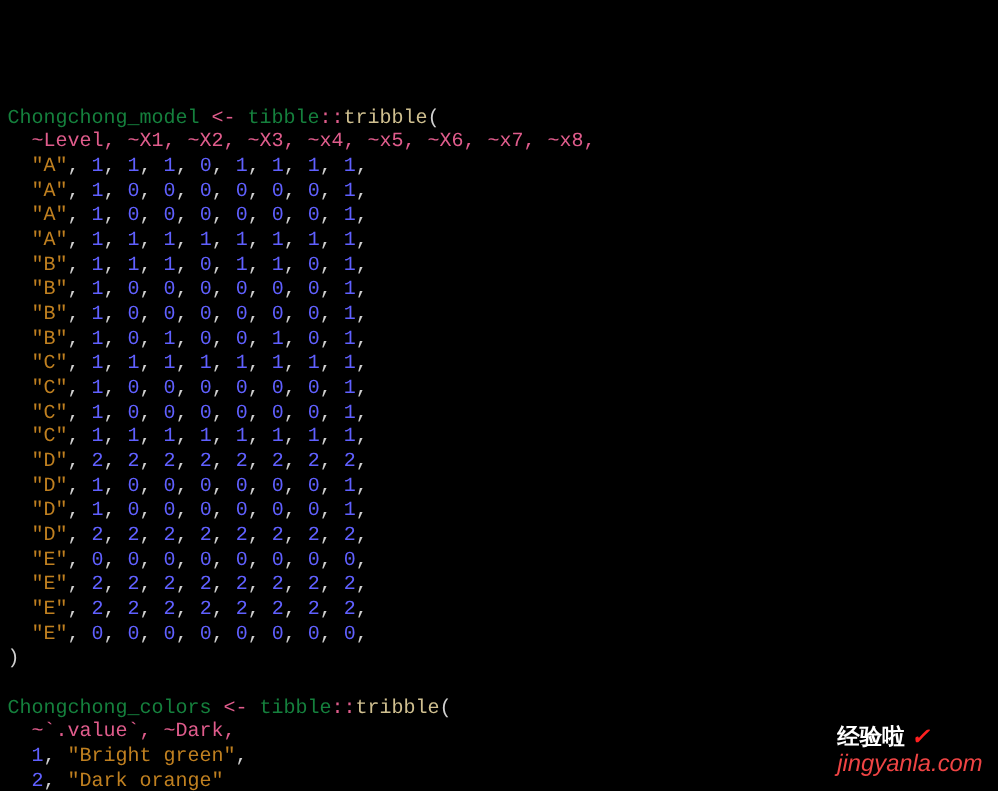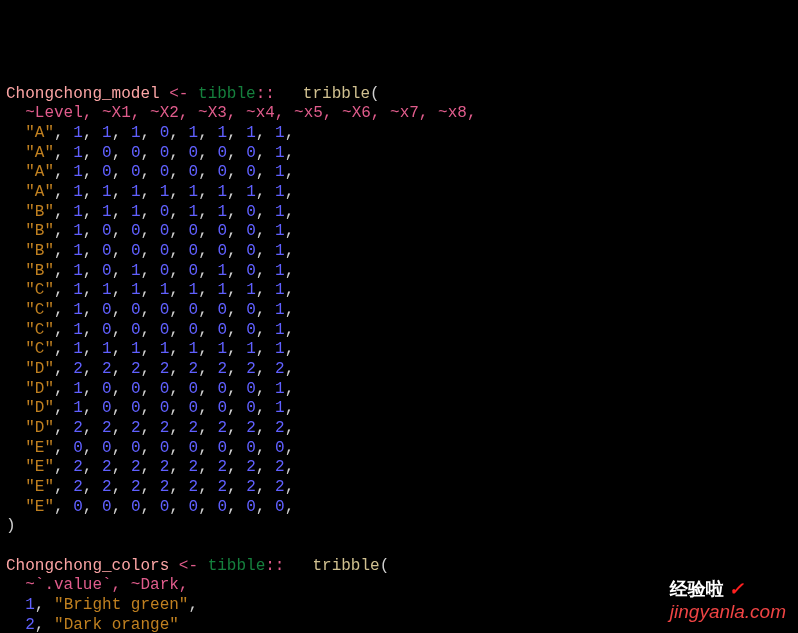--- a/index.html
+++ b/index.html
@@ -10,23 +10,23 @@
     font-size: 16px;
     line-height: 1.23;
     color: #e0e0e0;
     white-space: pre;
     width: 798px;
     height: 633px;
     box-sizing: border-box;
     overflow: hidden;
     position: relative;
   }
-  .obj { color: #fca5a5; }
+  .obj { color: #15803d; }
   .assign { color: #e05c8c; }
-  .fn { color: #d0c090; margin-left: 28px; }
+  .fn { color: #d0c090; }
   .pkg { color: #15803d; }
   .sym { color: #e05c8c; text-align: center; }
   .num { color: #6060ff; }
   .str { color: #c08020; }
   .plain { color: #d0d0d0; }
   .watermark {
     position: absolute;
     bottom: 10px;
     right: 12px;
     text-align: left;

